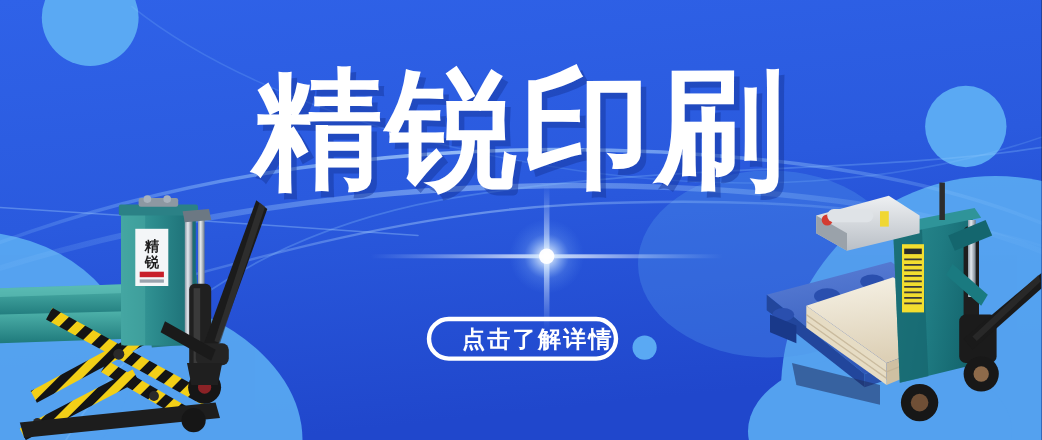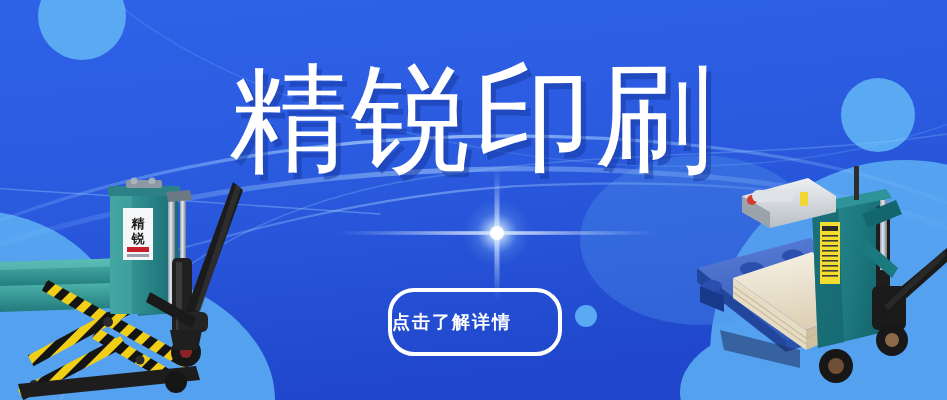--- a/index.html
+++ b/index.html
@@ -10,36 +10,36 @@
     overflow:hidden;
     font-family:"Liberation Sans","DejaVu Sans",sans-serif;
     background:linear-gradient(180deg,#2c5ee3 0%,#2a5ade 45%,#2149cf 100%);
   }
   .layer{position:absolute;top:0;left:0;width:947px;height:400px;}
   .title{
     position:absolute;left:0;top:52px;width:947px;
     text-align:center;
     font-size:118px;
     line-height:1.12;
-    font-weight:normal;
+    font-weight:bold;
     color:#ffffff;
     letter-spacing:4px;
     text-shadow:5px 6px 0 rgba(20,52,150,0.45);
     white-space:nowrap;
     user-select:none;
   }
   .cta{
     position:absolute;
     left:388px;top:288px;
-    width:174px;height:68px;
+    width:174px;height:40px;
     border:4px solid #ffffff;
     border-radius:26px;
-    display:flex;align-items:center;justify-content:flex-start;
+    display:flex;align-items:center;justify-content:flex-end;
     color:#ffffff;
-    font-size:18px;
+    font-size:21px;
     font-weight:bold;
     letter-spacing:2px;
     cursor:pointer;
     background:transparent;
   }
 </style>
 </head>
 <body>
 
 <div id="banner">

